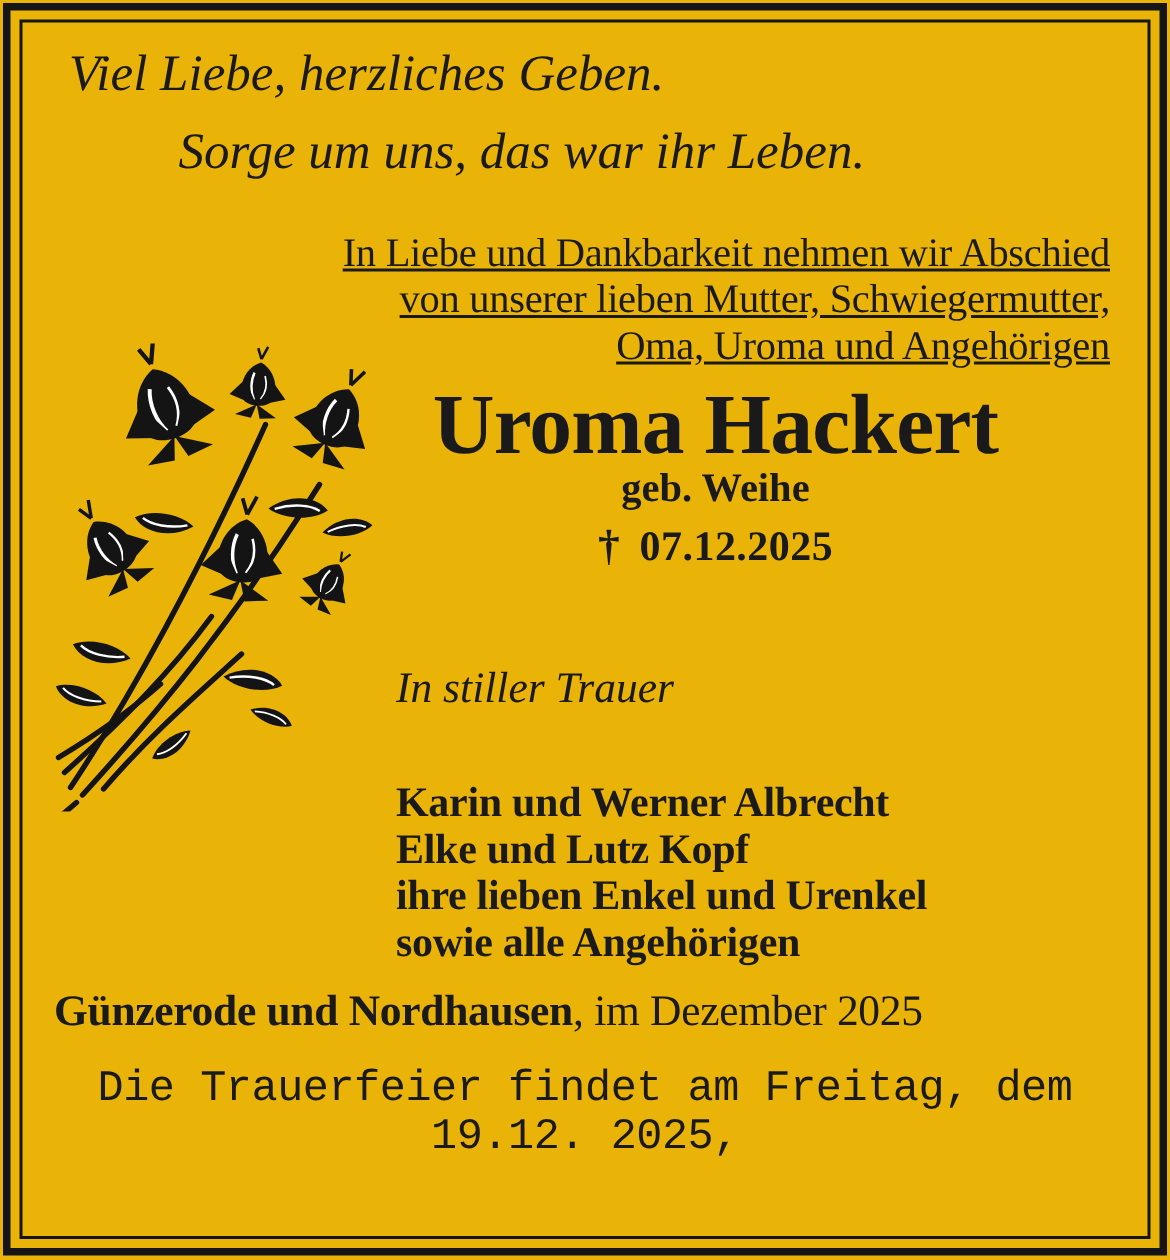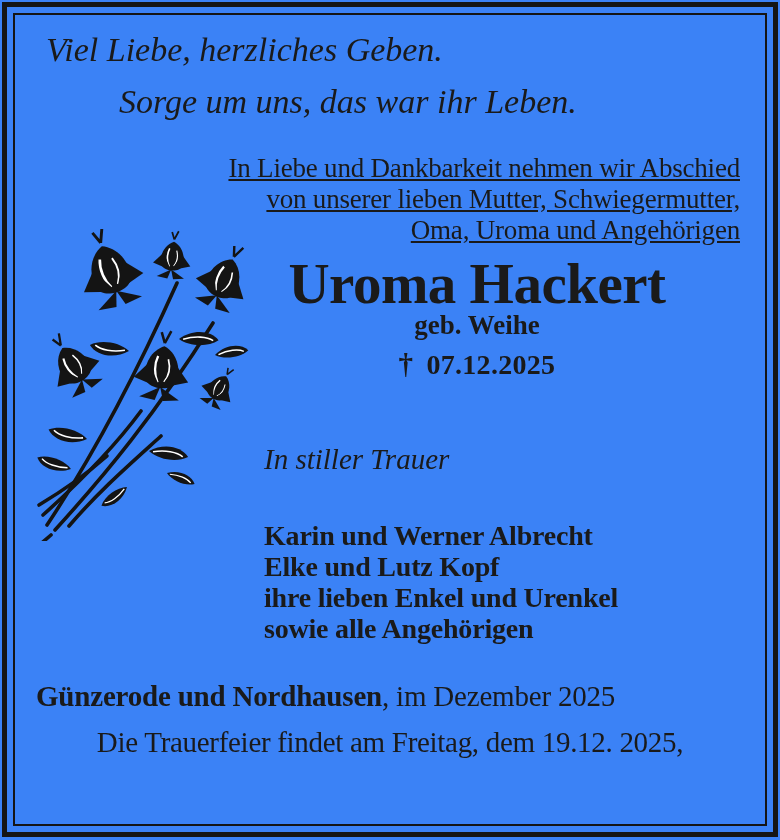--- a/index.html
+++ b/index.html
@@ -1,17 +1,17 @@
 <!DOCTYPE html>
 <html><head>
 <meta charset="utf-8">
 <style>
   html,body{margin:0;padding:0;background:#ffffff;}
   .sheet{
-    position:relative;width:780px;height:840px;background:#3b82f6;
+    position:relative;width:780px;height:840px;background:#eab308;
     font-family:"Liberation Serif", serif;color:#1a1a1a;overflow:hidden;
   }
   .outer-frame{position:absolute;top:2px;left:2px;right:2px;bottom:3px;border:5px solid #151515;}
   .inner-frame{position:absolute;top:6px;left:6px;right:6px;bottom:6px;border:2px solid #151515;}
   .abs{position:absolute;}
   .verse{font-style:italic;font-size:34px;line-height:38px;white-space:nowrap;}
   .intro{font-size:27px;line-height:31px;text-align:right;letter-spacing:-0.2px;text-decoration:underline;}
   .name-block{text-align:center;}
   .deceased-name{font-size:57px;line-height:60px;font-weight:bold;letter-spacing:-0.5px;white-space:nowrap;}
   .maiden{font-size:27px;line-height:28px;font-weight:bold;margin-top:-3px;}
@@ -93,23 +93,23 @@
 
       <div class="abs trauer-heading" style="left:249px;top:428px;">In stiller Trauer</div>
 
       <div class="abs mourners" style="left:249px;top:477px;">
         <div>Karin und Werner Albrecht</div>
         <div>Elke und Lutz Kopf</div>
         <div>ihre lieben Enkel und Urenkel</div>
         <div>sowie alle Angehörigen</div>
       </div>
 
-      <div class="abs place-line" style="left:21px;top:665px;">
+      <div class="abs place-line" style="left:21px;top:643px;">
         <span class="bold">Günzerode und Nordhausen</span><span>, im Dezember 2025</span>
       </div>
 
-      <div class="abs funeral" style="left:0;right:0;top:711px;">
+      <div class="abs funeral" style="left:0;right:0;top:695px;font-family:Liberation Mono, monospace;">
         <div>Die Trauerfeier findet am Freitag, dem 19.12. 2025,</div>
       </div>
 
     </div>
   </div>
 </div>
 
 </body></html>

